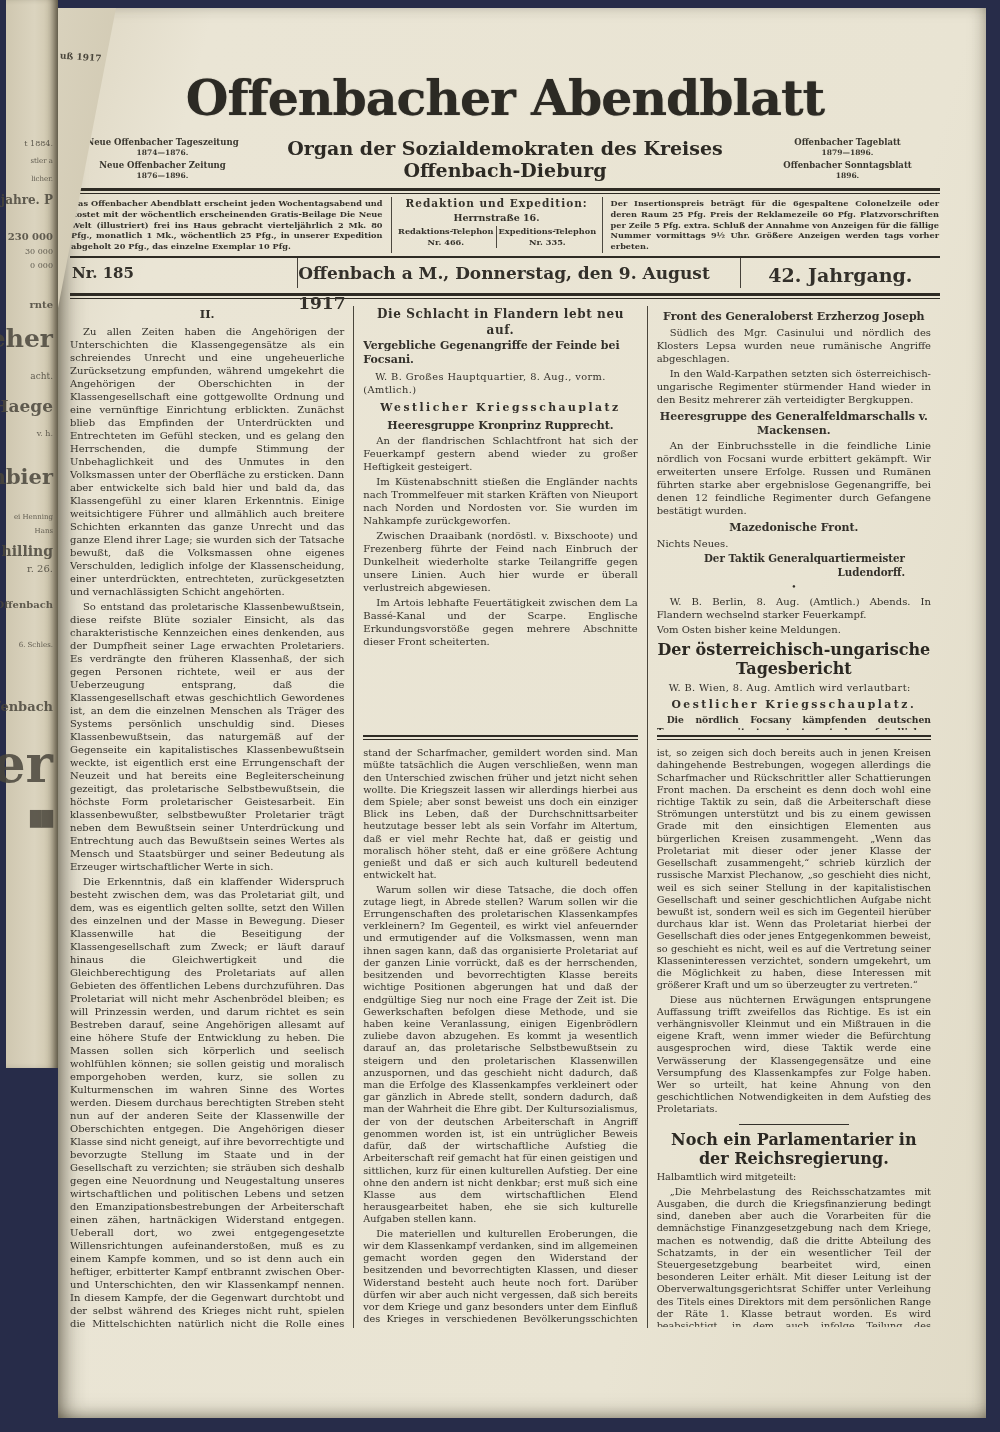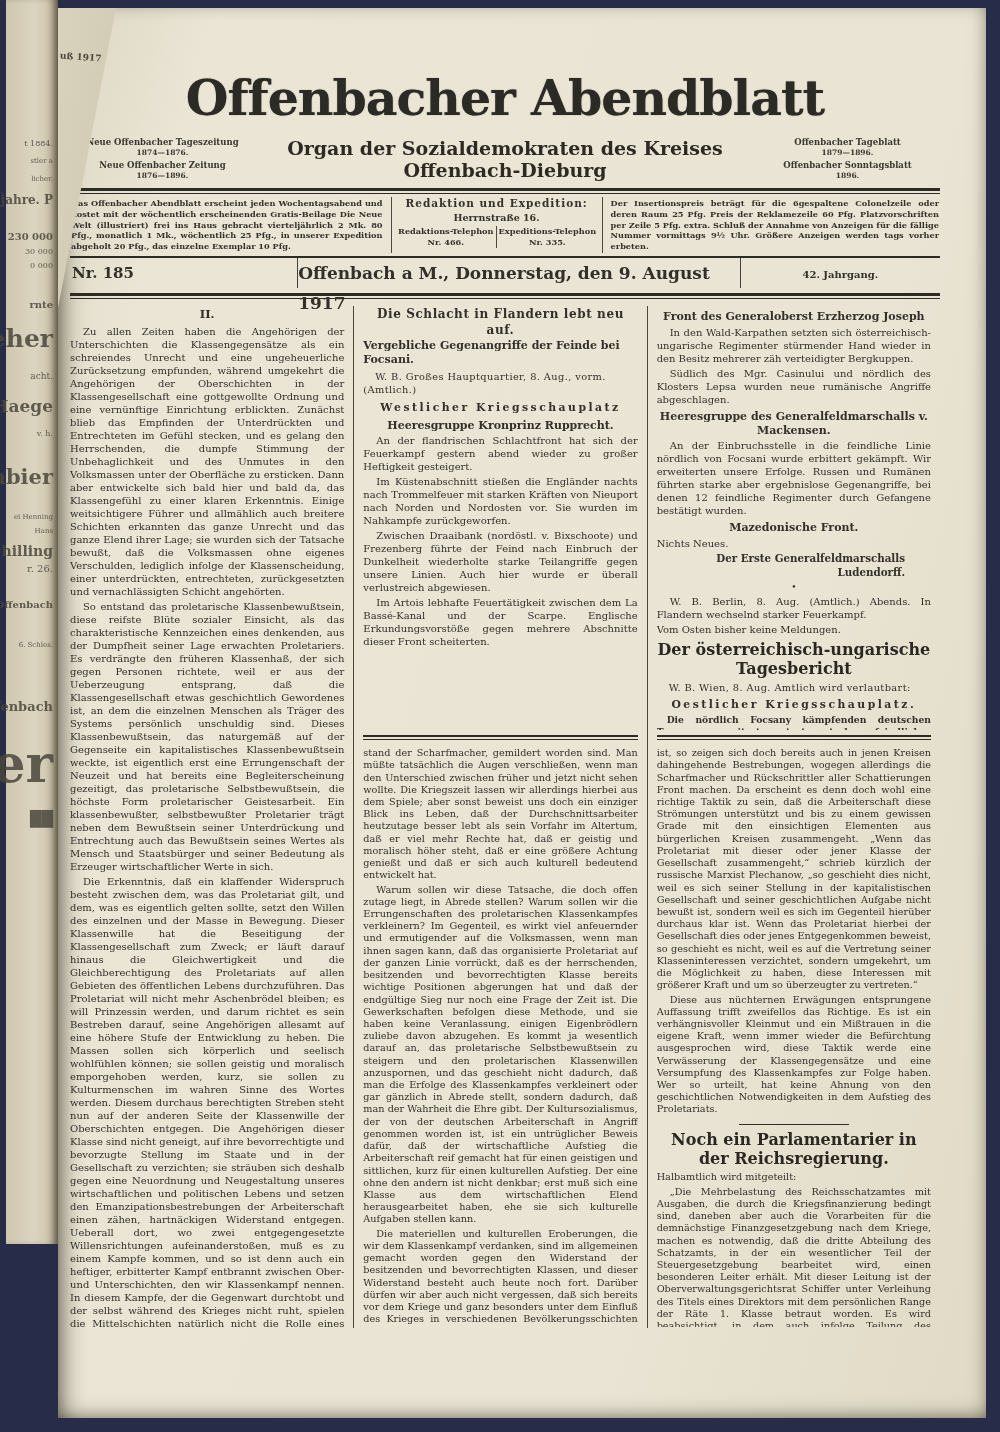--- a/index.html
+++ b/index.html
@@ -3,21 +3,21 @@
 <meta charset="utf-8">
 <style>
   html,body{margin:0;padding:0;}
   body{
     width:1000px;height:1432px;position:relative;overflow:hidden;
     background:#272c49;
     font-family:"DejaVu Serif","Liberation Serif",serif;
   }
   
   .old-sliver{
-    position:absolute;left:6px;top:0;width:52px;height:1244px;
+    position:absolute;left:6px;top:0;width:52px;height:1068px;
     background:linear-gradient(90deg,#cfc7b0,#dbd4bf 55%,#cbc2a8);
     box-shadow:inset -9px 0 10px -6px rgba(30,25,12,.8);
   }
   .frag{position:absolute;right:5px;color:#4a463c;font-weight:bold;white-space:nowrap;line-height:1;opacity:.85;}
   .wedge{
     position:absolute;left:58px;top:8px;width:58px;height:300px;z-index:5;
     background:linear-gradient(100deg,#d9d2bd,#cfc7b0);
     clip-path:polygon(0 0,100% 0,0 100%);
   }
   .wedge .wfrag{position:absolute;top:44px;left:2px;font-size:9px;font-weight:bold;color:#4a463c;transform:rotate(4deg);}
@@ -47,21 +47,21 @@
   .info-mid .t1{font-size:10.5px;letter-spacing:1px;}
   .info-mid .t2{font-size:9.5px;margin-top:1px;}
   .tel-row{display:flex;margin-top:2px;}
   .tel-cell{flex:1;font-size:8.2px;line-height:1.3;}
   .tel-cell.first{border-right:1px solid #4c483f;}
   .info-right{width:39%;text-align:justify;padding:1px 1px 1px 8px;}
   
   .date-row{display:flex;align-items:stretch;height:30px;}
   .date-issue{width:26%;font-size:15px;font-weight:bold;line-height:30px;padding-left:2px;}
   .date-center{width:51%;text-align:left;font-size:17px;font-weight:bold;line-height:30px;border-left:1px solid #45413a;border-right:1px solid #45413a;}
-  .date-vol{width:23%;text-align:center;font-size:10px;font-weight:bold;line-height:34px;}
+  .date-vol{width:23%;text-align:center;font-size:19px;font-weight:bold;line-height:34px;}
   
   .cols{display:flex;margin-top:7px;height:1022px;overflow:hidden;}
   .col{flex:1;overflow:hidden;padding:0 9px 0 0;font-size:10px;line-height:1.3;}
   .col.mid,.col.right{border-left:1px solid #4a463c;padding-left:9px;}
   .top-sect{height:424px;overflow:hidden;}
   .sect-rule{border-top:2px solid #2e2b24;border-bottom:1px solid #2e2b24;height:2px;margin:5px 0 7px;}
   .bot-sect{height:580px;overflow:hidden;}
   
   .b-h1{font-size:20px;font-weight:bold;text-align:center;line-height:1.16;margin:3px 0 3px;color:#2b2822;}
   .b-roman{text-align:center;font-weight:bold;font-size:11.5px;margin:1px 0 3px;}
@@ -189,27 +189,27 @@
         <div class="sect-rule"></div>
         <div class="bot-sect">
             <div class="b-pc">stand der Scharfmacher, gemildert worden sind. Man müßte tatsächlich die Augen verschließen, wenn man den Unterschied zwischen früher und jetzt nicht sehen wollte. Die Kriegszeit lassen wir allerdings hierbei aus dem Spiele; aber sonst beweist uns doch ein einziger Blick ins Leben, daß der Durchschnittsarbeiter heutzutage besser lebt als sein Vorfahr im Altertum, daß er viel mehr Rechte hat, daß er geistig und moralisch höher steht, daß er eine größere Achtung genießt und daß er sich auch kulturell bedeutend entwickelt hat.</div>
             <div class="b-p">Warum sollen wir diese Tatsache, die doch offen zutage liegt, in Abrede stellen? Warum sollen wir die Errungenschaften des proletarischen Klassenkampfes verkleinern? Im Gegenteil, es wirkt viel anfeuernder und ermutigender auf die Volksmassen, wenn man ihnen sagen kann, daß das organisierte Proletariat auf der ganzen Linie vorrückt, daß es der herrschenden, besitzenden und bevorrechtigten Klasse bereits wichtige Positionen abgerungen hat und daß der endgültige Sieg nur noch eine Frage der Zeit ist. Die Gewerkschaften befolgen diese Methode, und sie haben keine Veranlassung, einigen Eigenbrödlern zuliebe davon abzugehen. Es kommt ja wesentlich darauf an, das proletarische Selbstbewußtsein zu steigern und den proletarischen Klassenwillen anzuspornen, und das geschieht nicht dadurch, daß man die Erfolge des Klassenkampfes verkleinert oder gar gänzlich in Abrede stellt, sondern dadurch, daß man der Wahrheit die Ehre gibt. Der Kultursozialismus, der von der deutschen Arbeiterschaft in Angriff genommen worden ist, ist ein untrüglicher Beweis dafür, daß der wirtschaftliche Aufstieg die Arbeiterschaft reif gemacht hat für einen geistigen und sittlichen, kurz für einen kulturellen Aufstieg. Der eine ohne den andern ist nicht denkbar; erst muß sich eine Klasse aus dem wirtschaftlichen Elend herausgearbeitet haben, ehe sie sich kulturelle Aufgaben stellen kann.</div>
             <div class="b-p">Die materiellen und kulturellen Eroberungen, die wir dem Klassenkampf verdanken, sind im allgemeinen gemacht worden gegen den Widerstand der besitzenden und bevorrechtigten Klassen, und dieser Widerstand besteht auch heute noch fort. Darüber dürfen wir aber auch nicht vergessen, daß sich bereits vor dem Kriege und ganz besonders unter dem Einfluß des Krieges in verschiedenen Bevölkerungsschichten und auch in Regierungskreisen ein allmählicher Umschwung vollzogen hat, der vorläufig allerdings mehr in den Stimmungen als in den Handlungen hervortritt. Es ließen sich zahllose Aeußerungen anführen, die besagen, daß mit der bisherigen Entrechtung, Unterdrückung und Ausbeutung der Arbeiterklasse gebrochen werden müsse und daß es an der Zeit sei, die Arbeiter und ihre Organisationen als gleichberechtigt anzuerkennen und zu behandeln. Wenn auch die Verwirklichung dieser Forderungen noch nicht gelungen</div>
           </div>
       </div>
       <div class="col right">
         <div class="top-sect">
             <div class="b-sect">Front des Generaloberst Erzherzog Joseph</div>
+            <div class="b-p">Südlich des Mgr. Casinului und nördlich des Klosters Lepsa wurden neue rumänische Angriffe abgeschlagen.</div>
             <div class="b-p">In den Wald-Karpathen setzten sich österreichisch-ungarische Regimenter stürmender Hand wieder in den Besitz mehrerer zäh verteidigter Bergkuppen.</div>
-            <div class="b-p">Südlich des Mgr. Casinului und nördlich des Klosters Lepsa wurden neue rumänische Angriffe abgeschlagen.</div>
             <div class="b-sect">Heeresgruppe des Generalfeldmarschalls v. Mackensen.</div>
             <div class="b-p">An der Einbruchsstelle in die feindliche Linie nördlich von Focsani wurde erbittert gekämpft. Wir erweiterten unsere Erfolge. Russen und Rumänen führten starke aber ergebnislose Gegenangriffe, bei denen 12 feindliche Regimenter durch Gefangene bestätigt wurden.</div>
             <div class="b-sect">Mazedonische Front.</div>
             <div class="b-pc">Nichts Neues.</div>
-            <div class="b-sig">Der Erste Generalfeldmarschalls</div>
+            <div class="b-sig">Der Taktik Generalquartiermeister</div>
             <div class="b-sig">Ludendorff.</div>
             <div class="b-star">•</div>
             <div class="b-p">W. B. Berlin, 8. Aug. (Amtlich.) Abends. In Flandern wechselnd starker Feuerkampf.</div>
             <div class="b-pc">Vom Osten bisher keine Meldungen.</div>
             <div class="b-h2">Der österreichisch-ungarische Tagesbericht</div>
             <div class="b-dateline">W. B. Wien, 8. Aug. Amtlich wird verlautbart:</div>
             <div class="b-sectsp">Oestlicher Kriegsschauplatz.</div>
             <div class="b-small">Die nördlich Focsany kämpfenden deutschen Truppen erweiterten trotz starker feindlicher Gegenwirkung ihren vorgestern errungenen Erfolg.</div>
           </div>
         <div class="sect-rule"></div>

